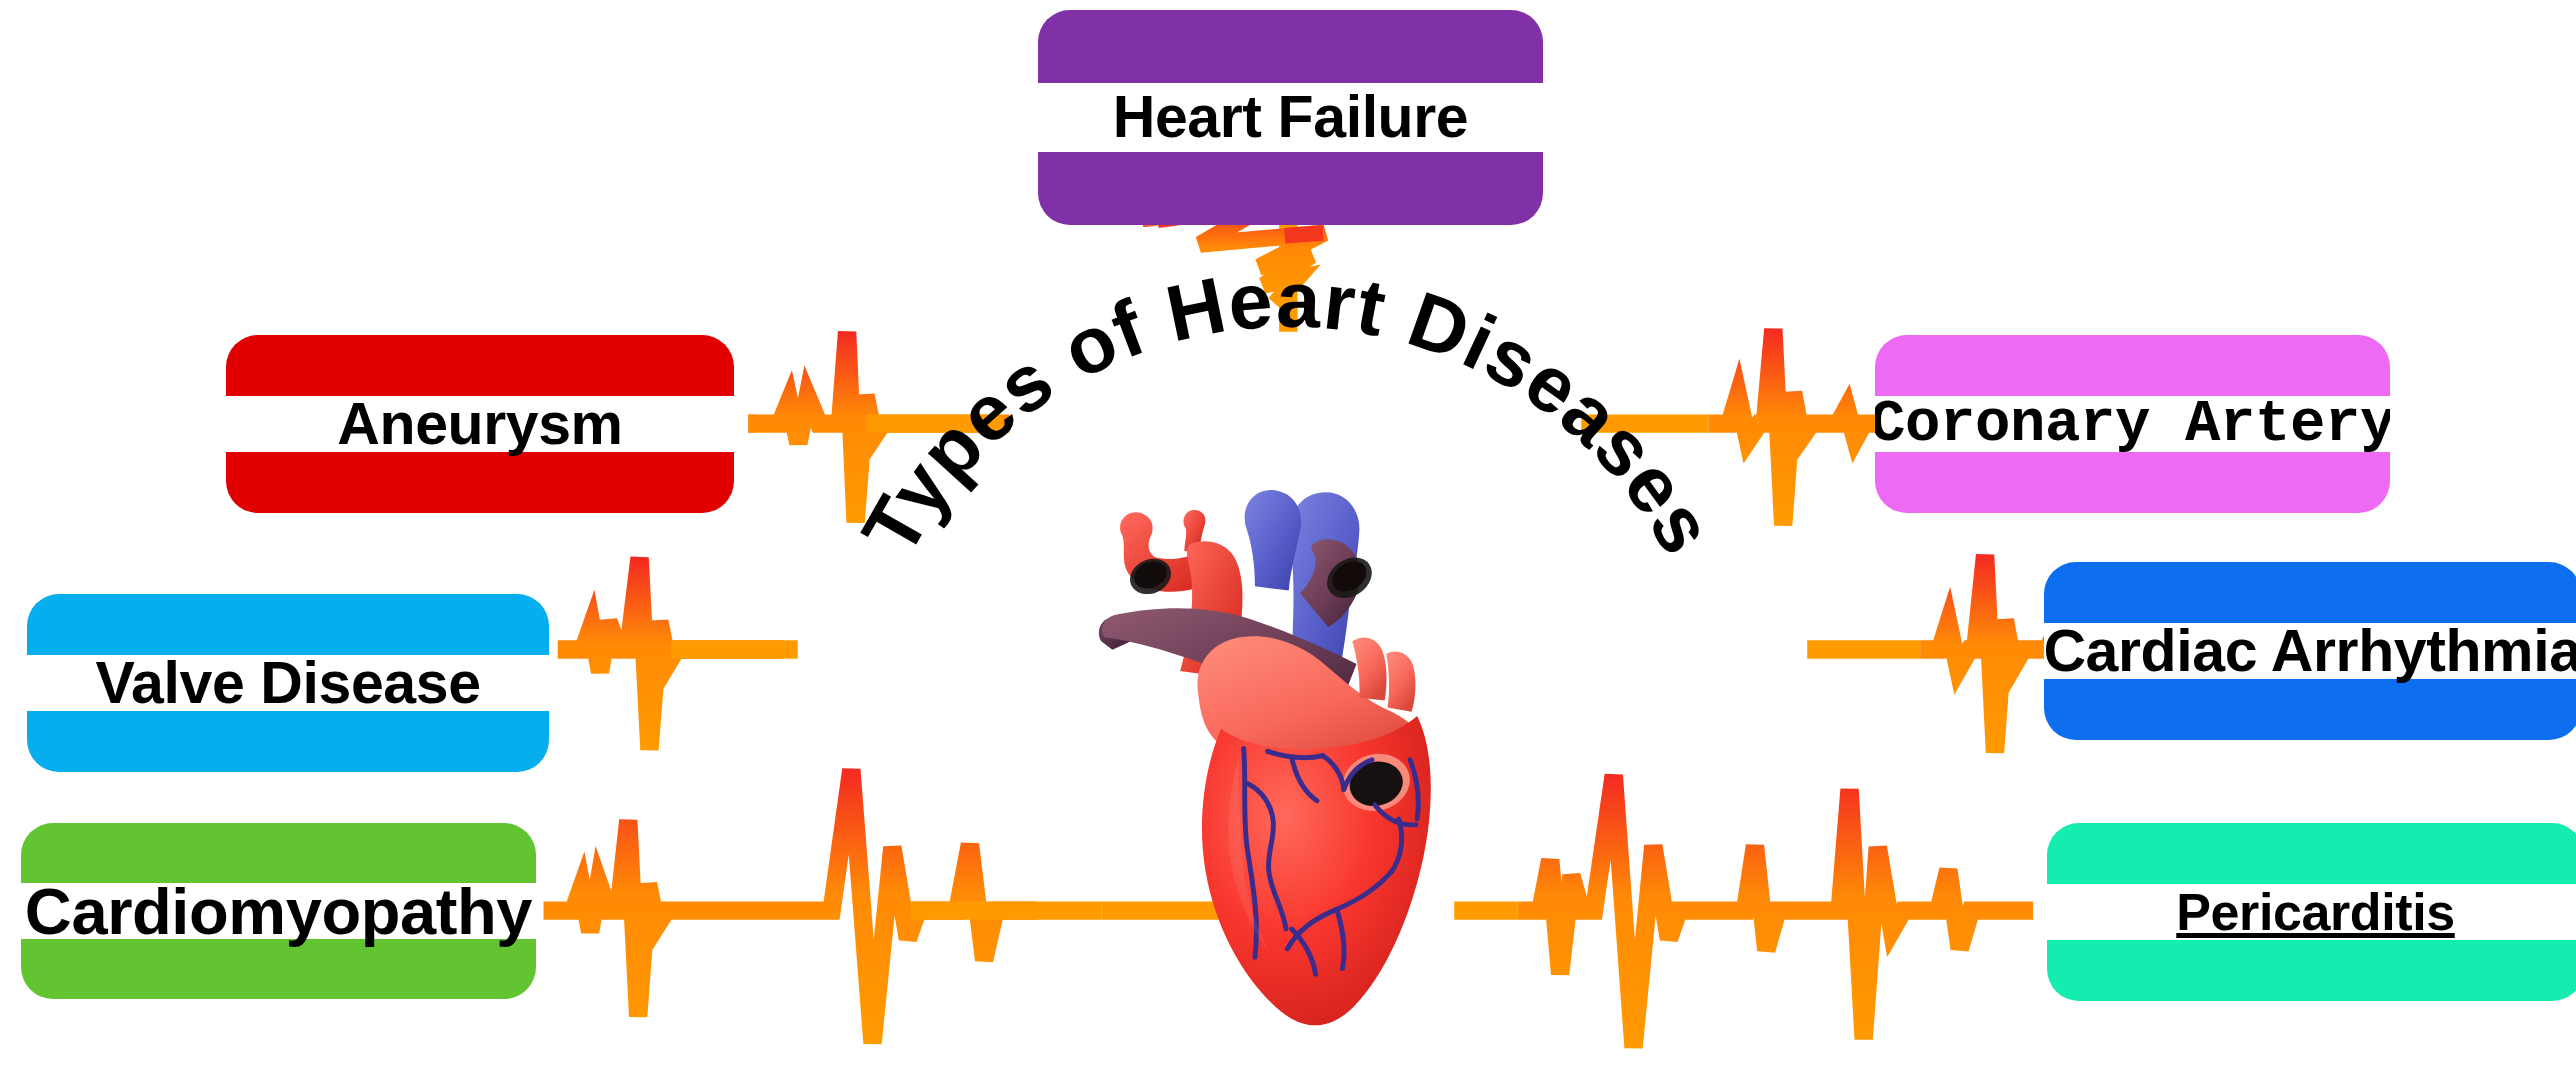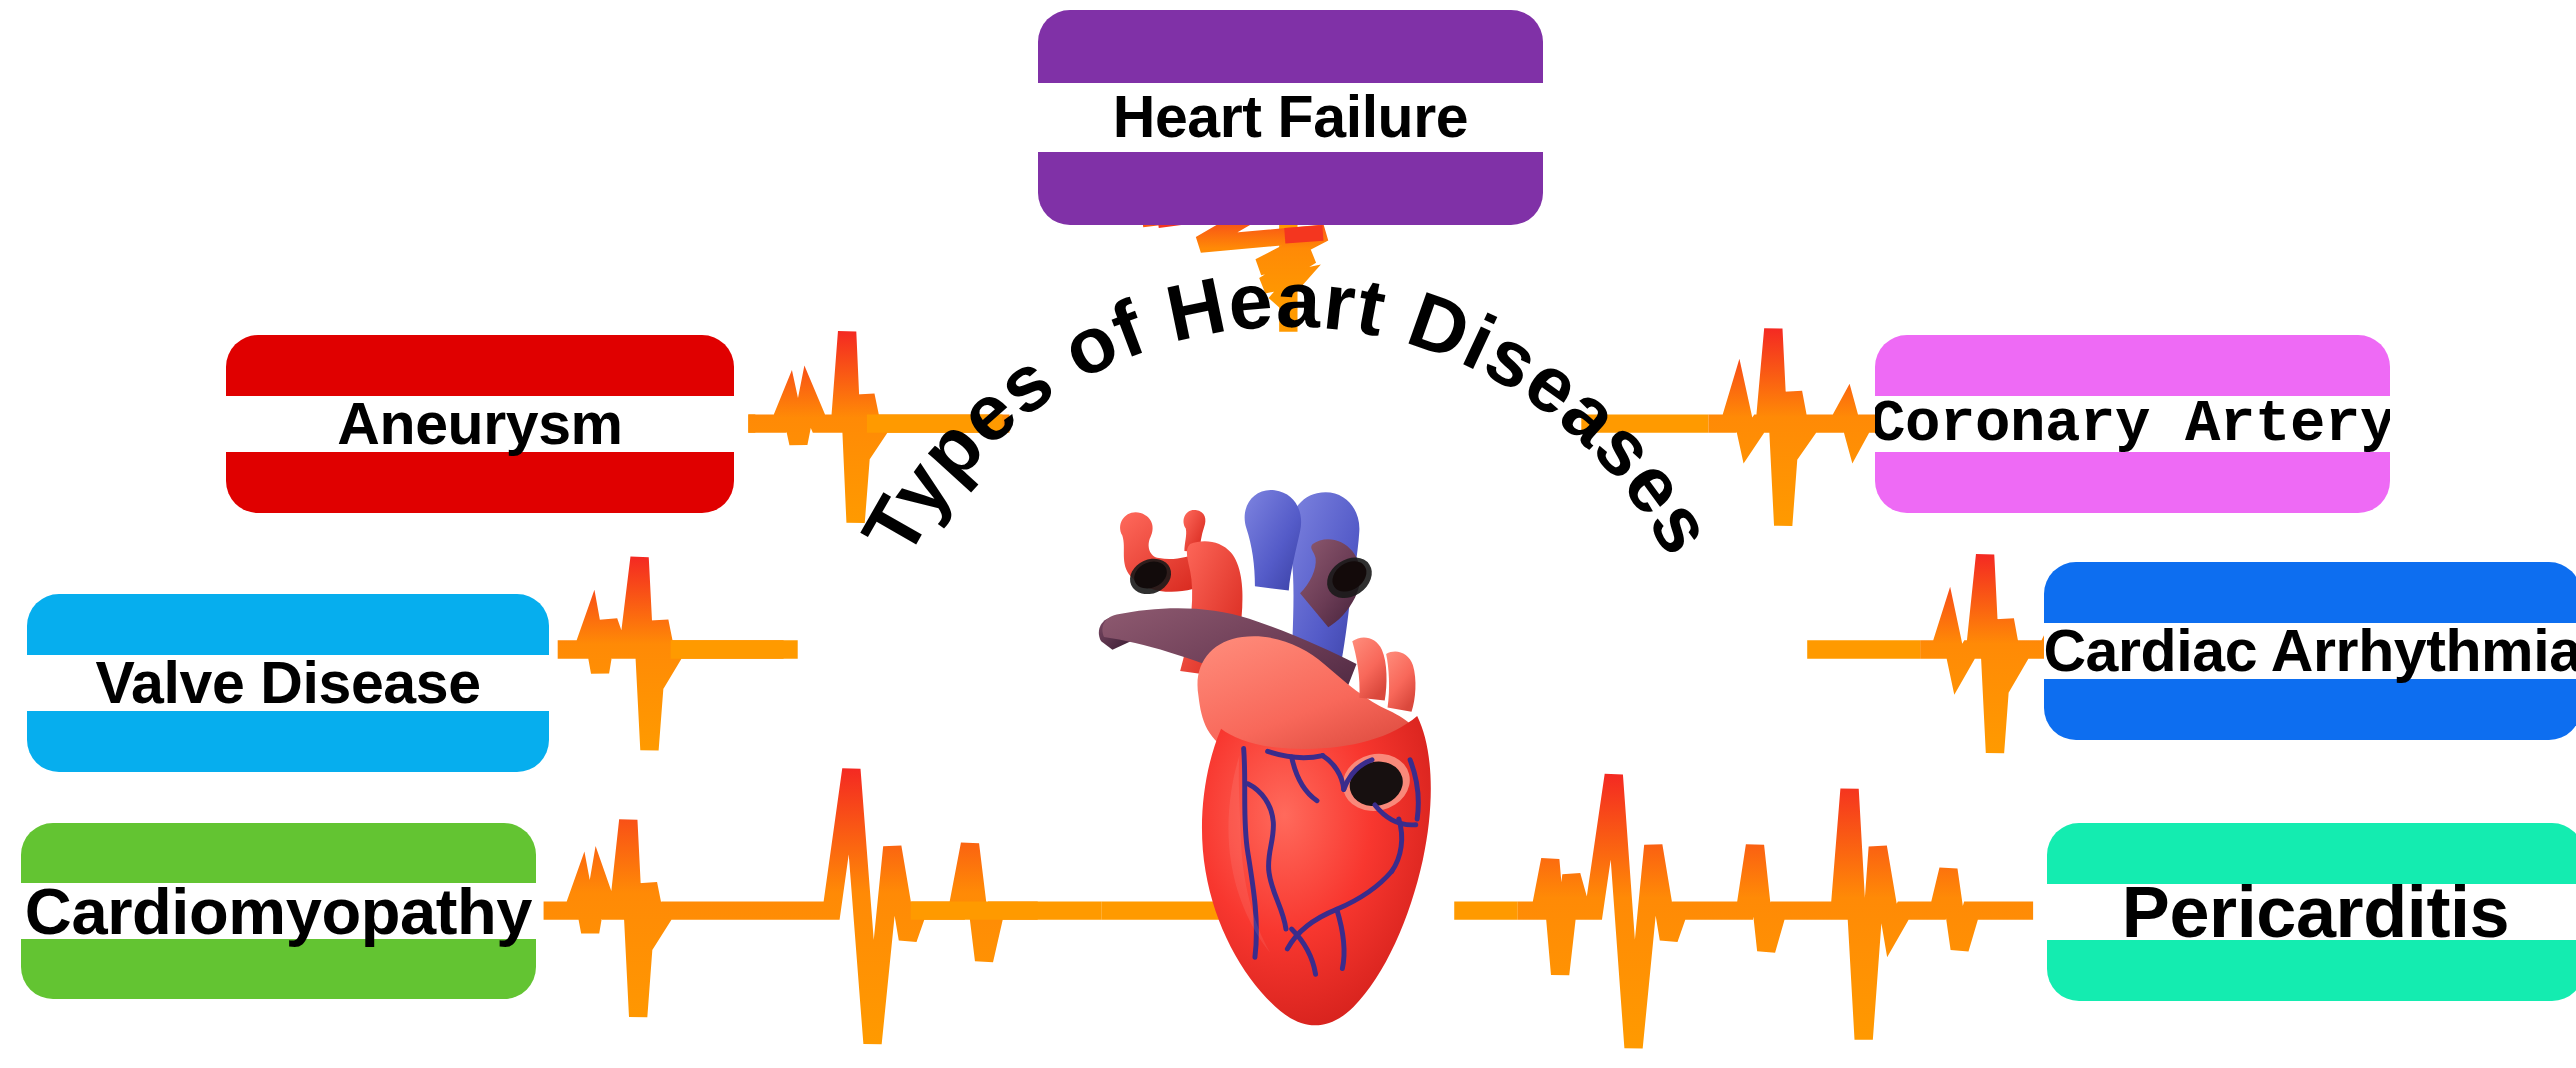--- a/index.html
+++ b/index.html
@@ -341,17 +341,17 @@
     <div class="mid"></div>
     <div class="band bottom" style="background:#0D6EF0;"></div>
     <span class="txt" style="font-size:59px;">Cardiac Arrhythmia</span>
   </div>
 
   
   <div class="pill" style="left:2047px; top:823px; width:537px; height:178px;">
     <div class="band top" style="background:#14ECB0;"></div>
     <div class="mid"></div>
     <div class="band bottom" style="background:#14ECB0;"></div>
-    <span class="txt" style="font-size:72px;">Pericarditis</span>
+    <span class="txt" style="font-size:52px;text-decoration:underline;">Pericarditis</span>
   </div>
 
 </div>
 
 
 </body></html>

